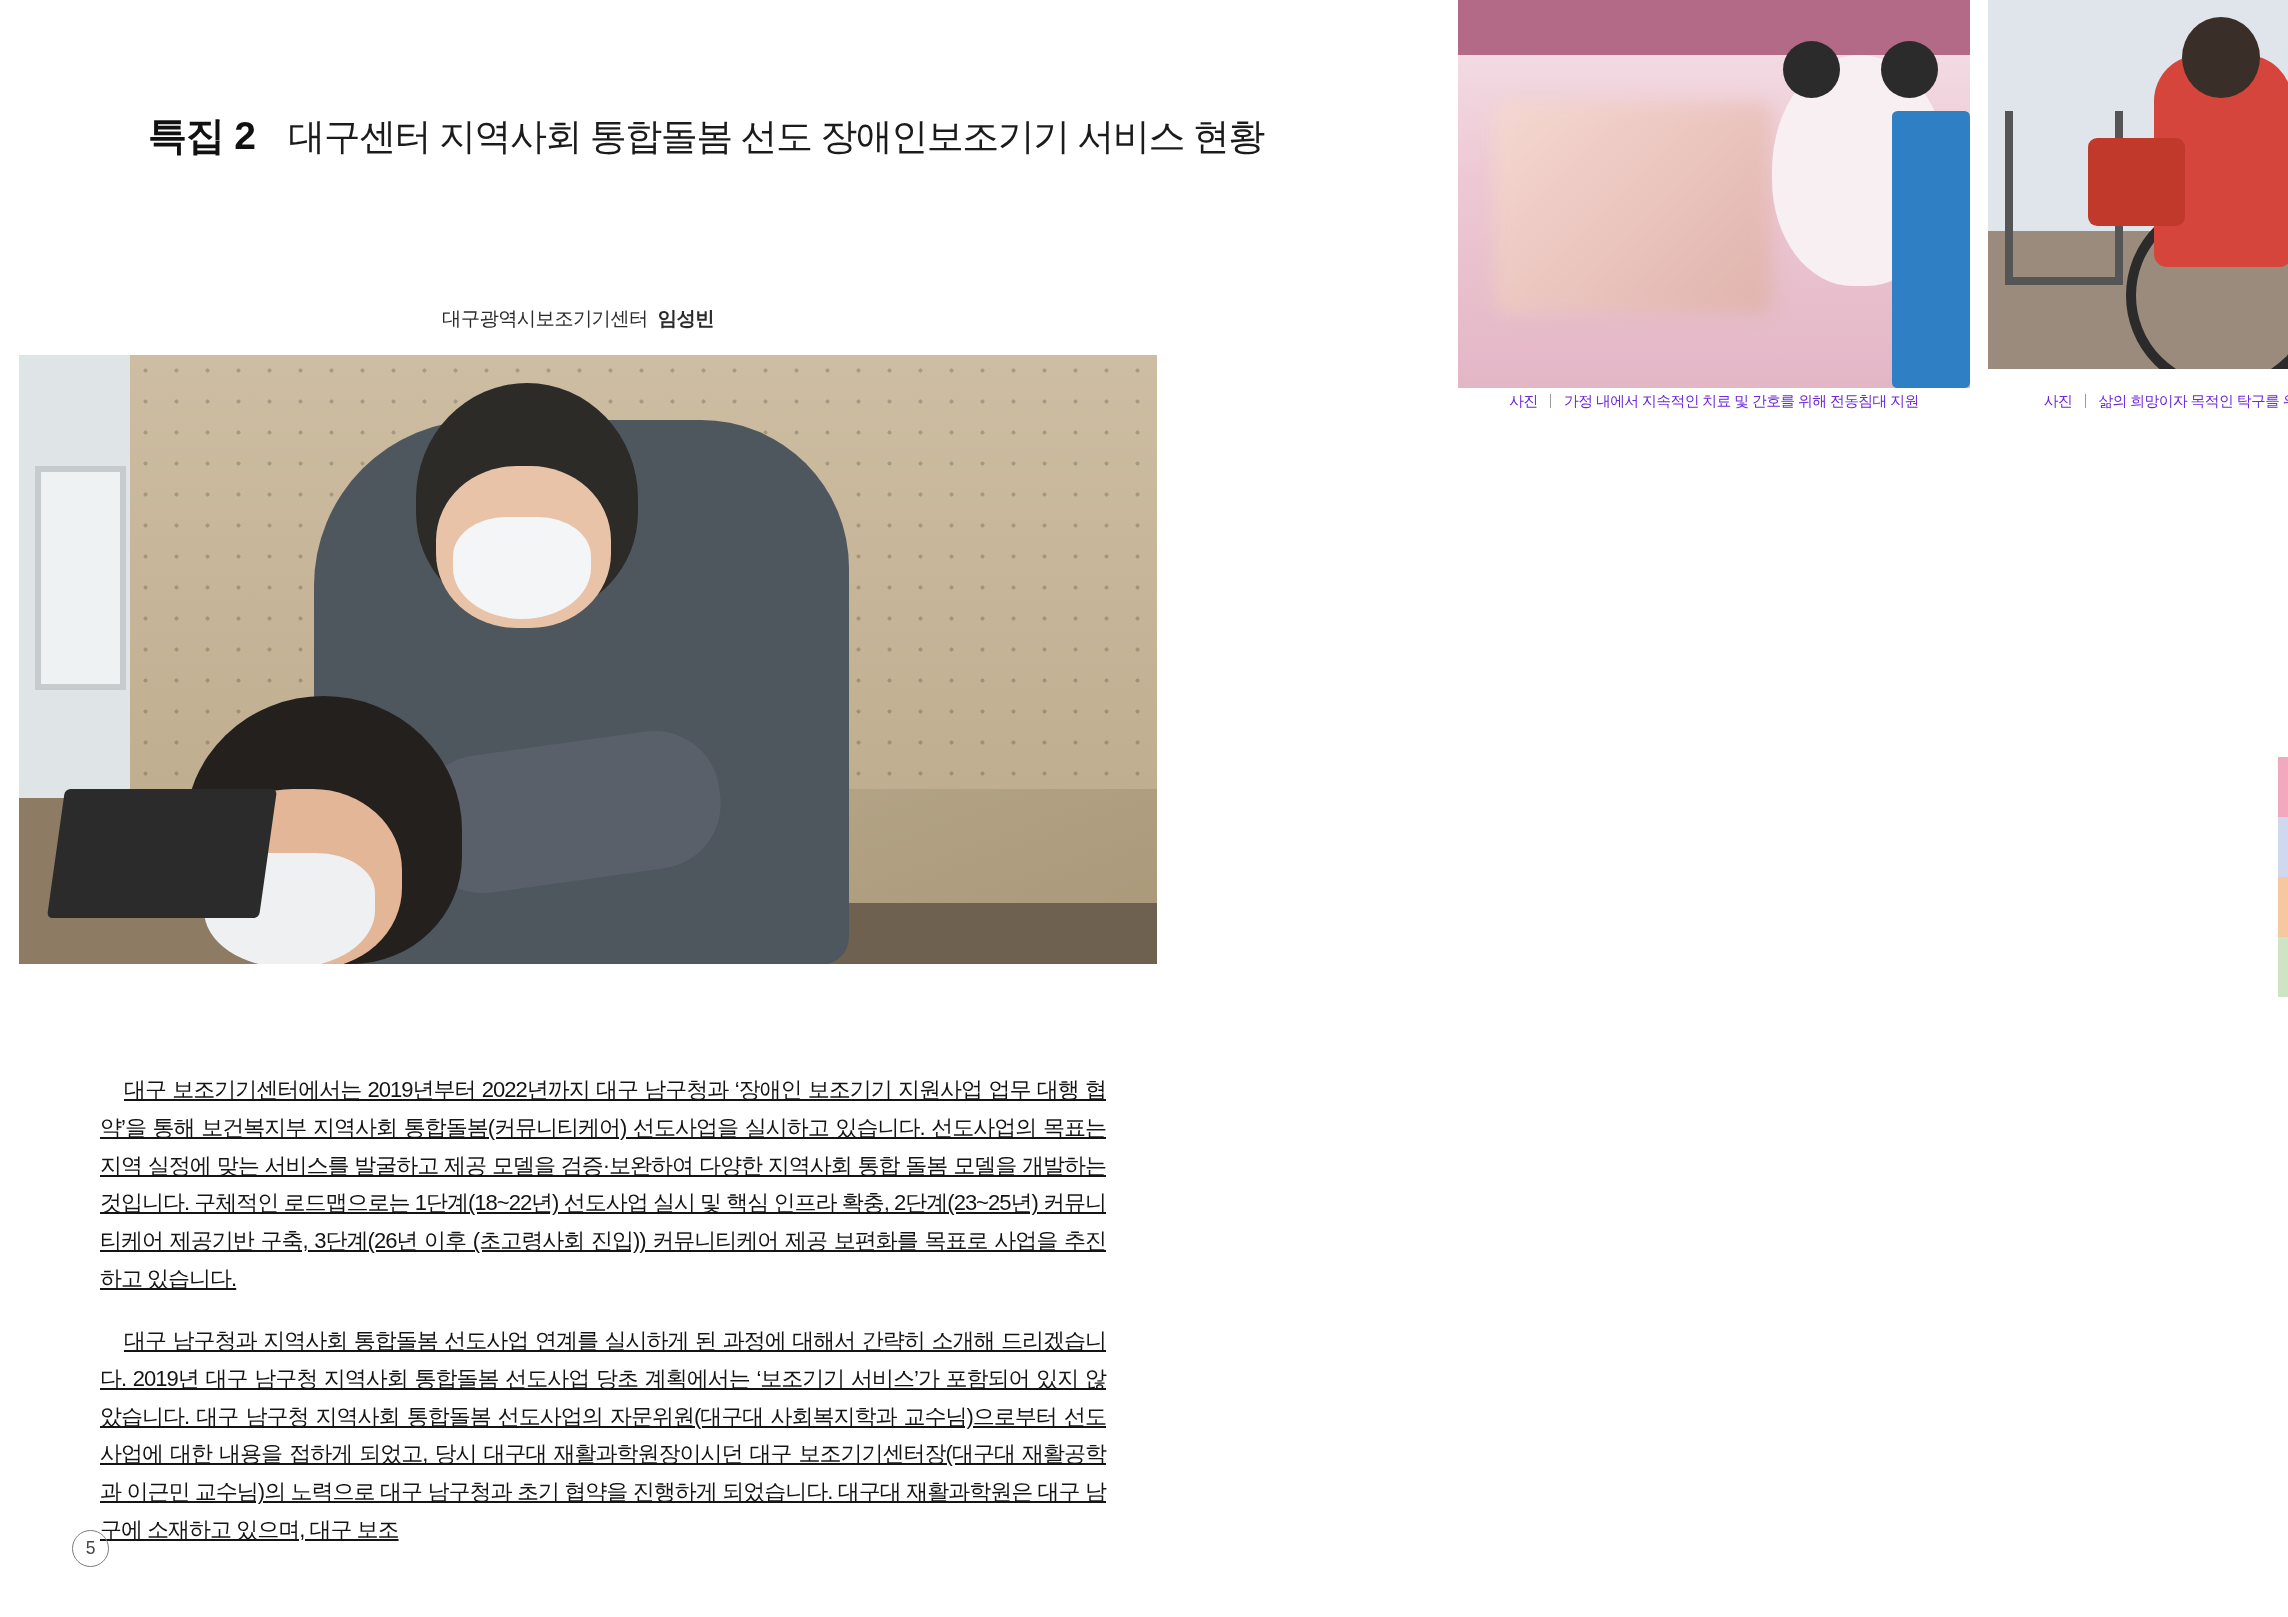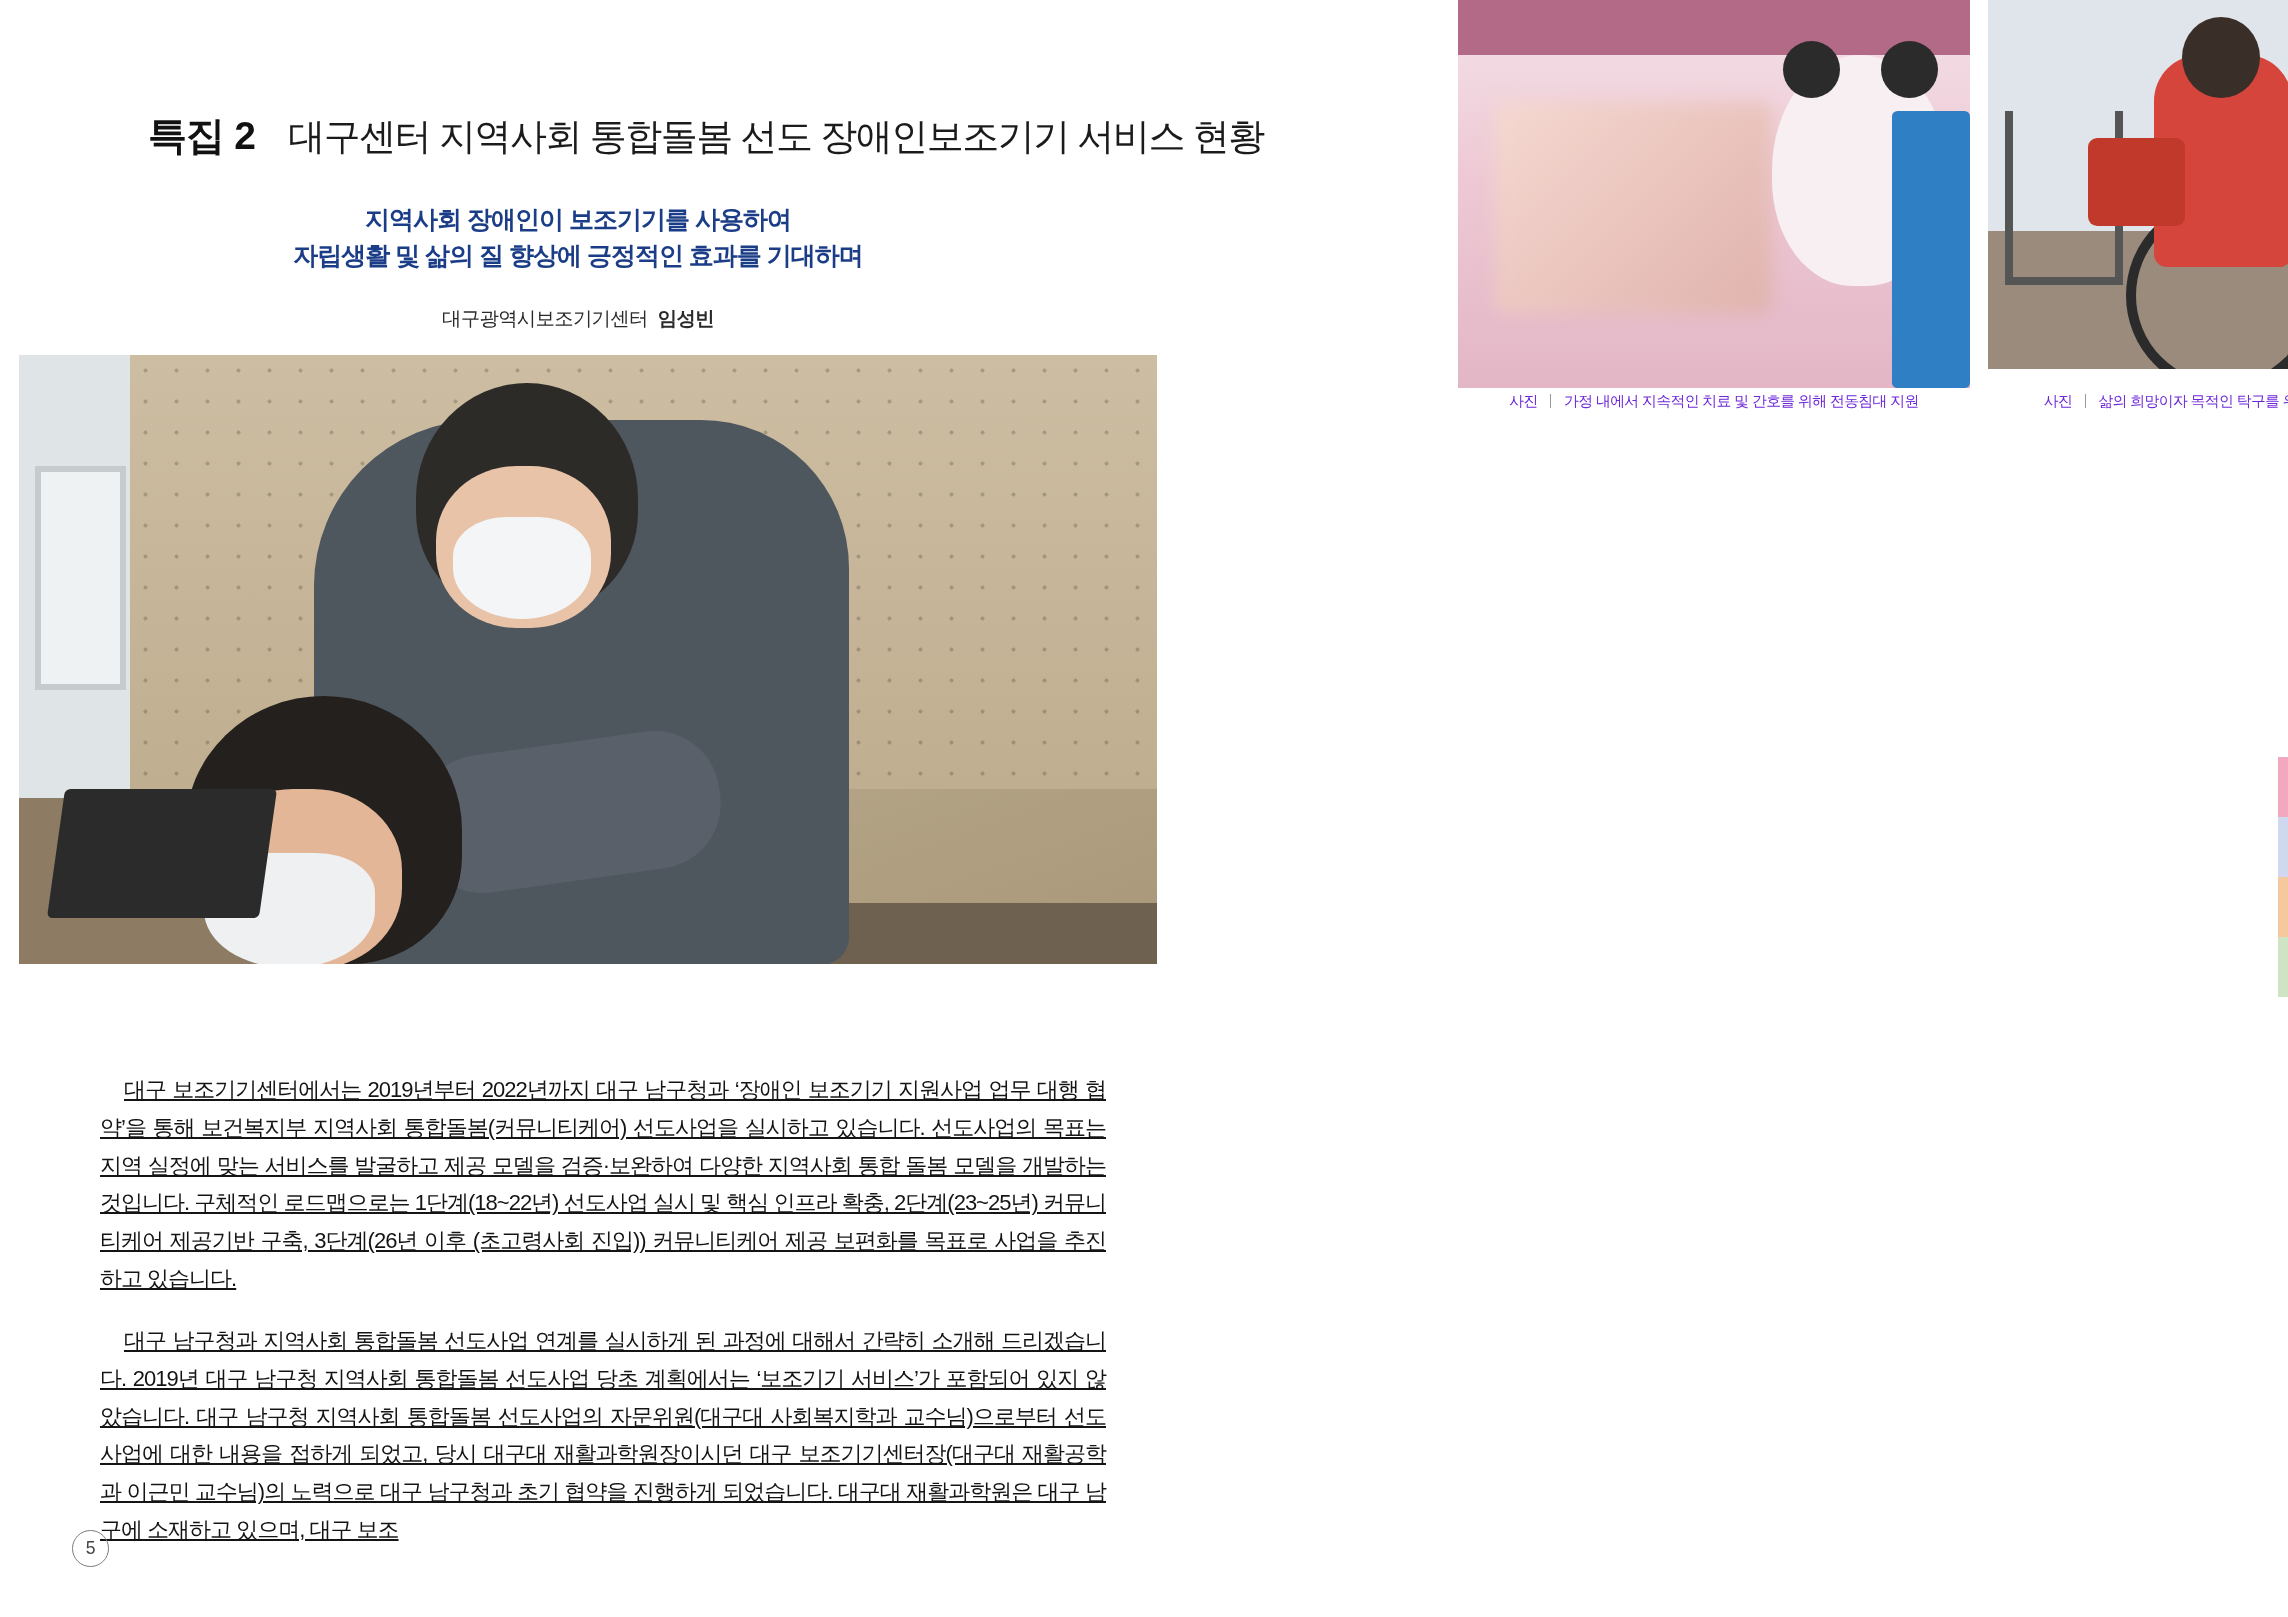--- a/index.html
+++ b/index.html
@@ -235,24 +235,20 @@
 <div class="page">
 
   <div class="left-col">
 
     <div class="headline">
       <span class="tag">특집 2</span>
       <span class="divider"></span>
       <span class="title">대구센터 지역사회 통합돌봄 선도 장애인보조기기 서비스 현황</span>
     </div>
 
-    <div class="subhead">
-      <div>지역사회 장애인이 보조기기를 사용하여</div>
-      <div>자립생활 및 삶의 질 향상에 긍정적인 효과를 기대하며</div>
-    </div>
 
     <div class="byline">
       <span>대구광역시보조기기센터</span>
       <span class="name">임성빈</span>
     </div>
 
     <div class="photo-main">
       <div class="ph ph-main">
         <div class="pegwall"></div>
         <div class="wall-left"></div>

